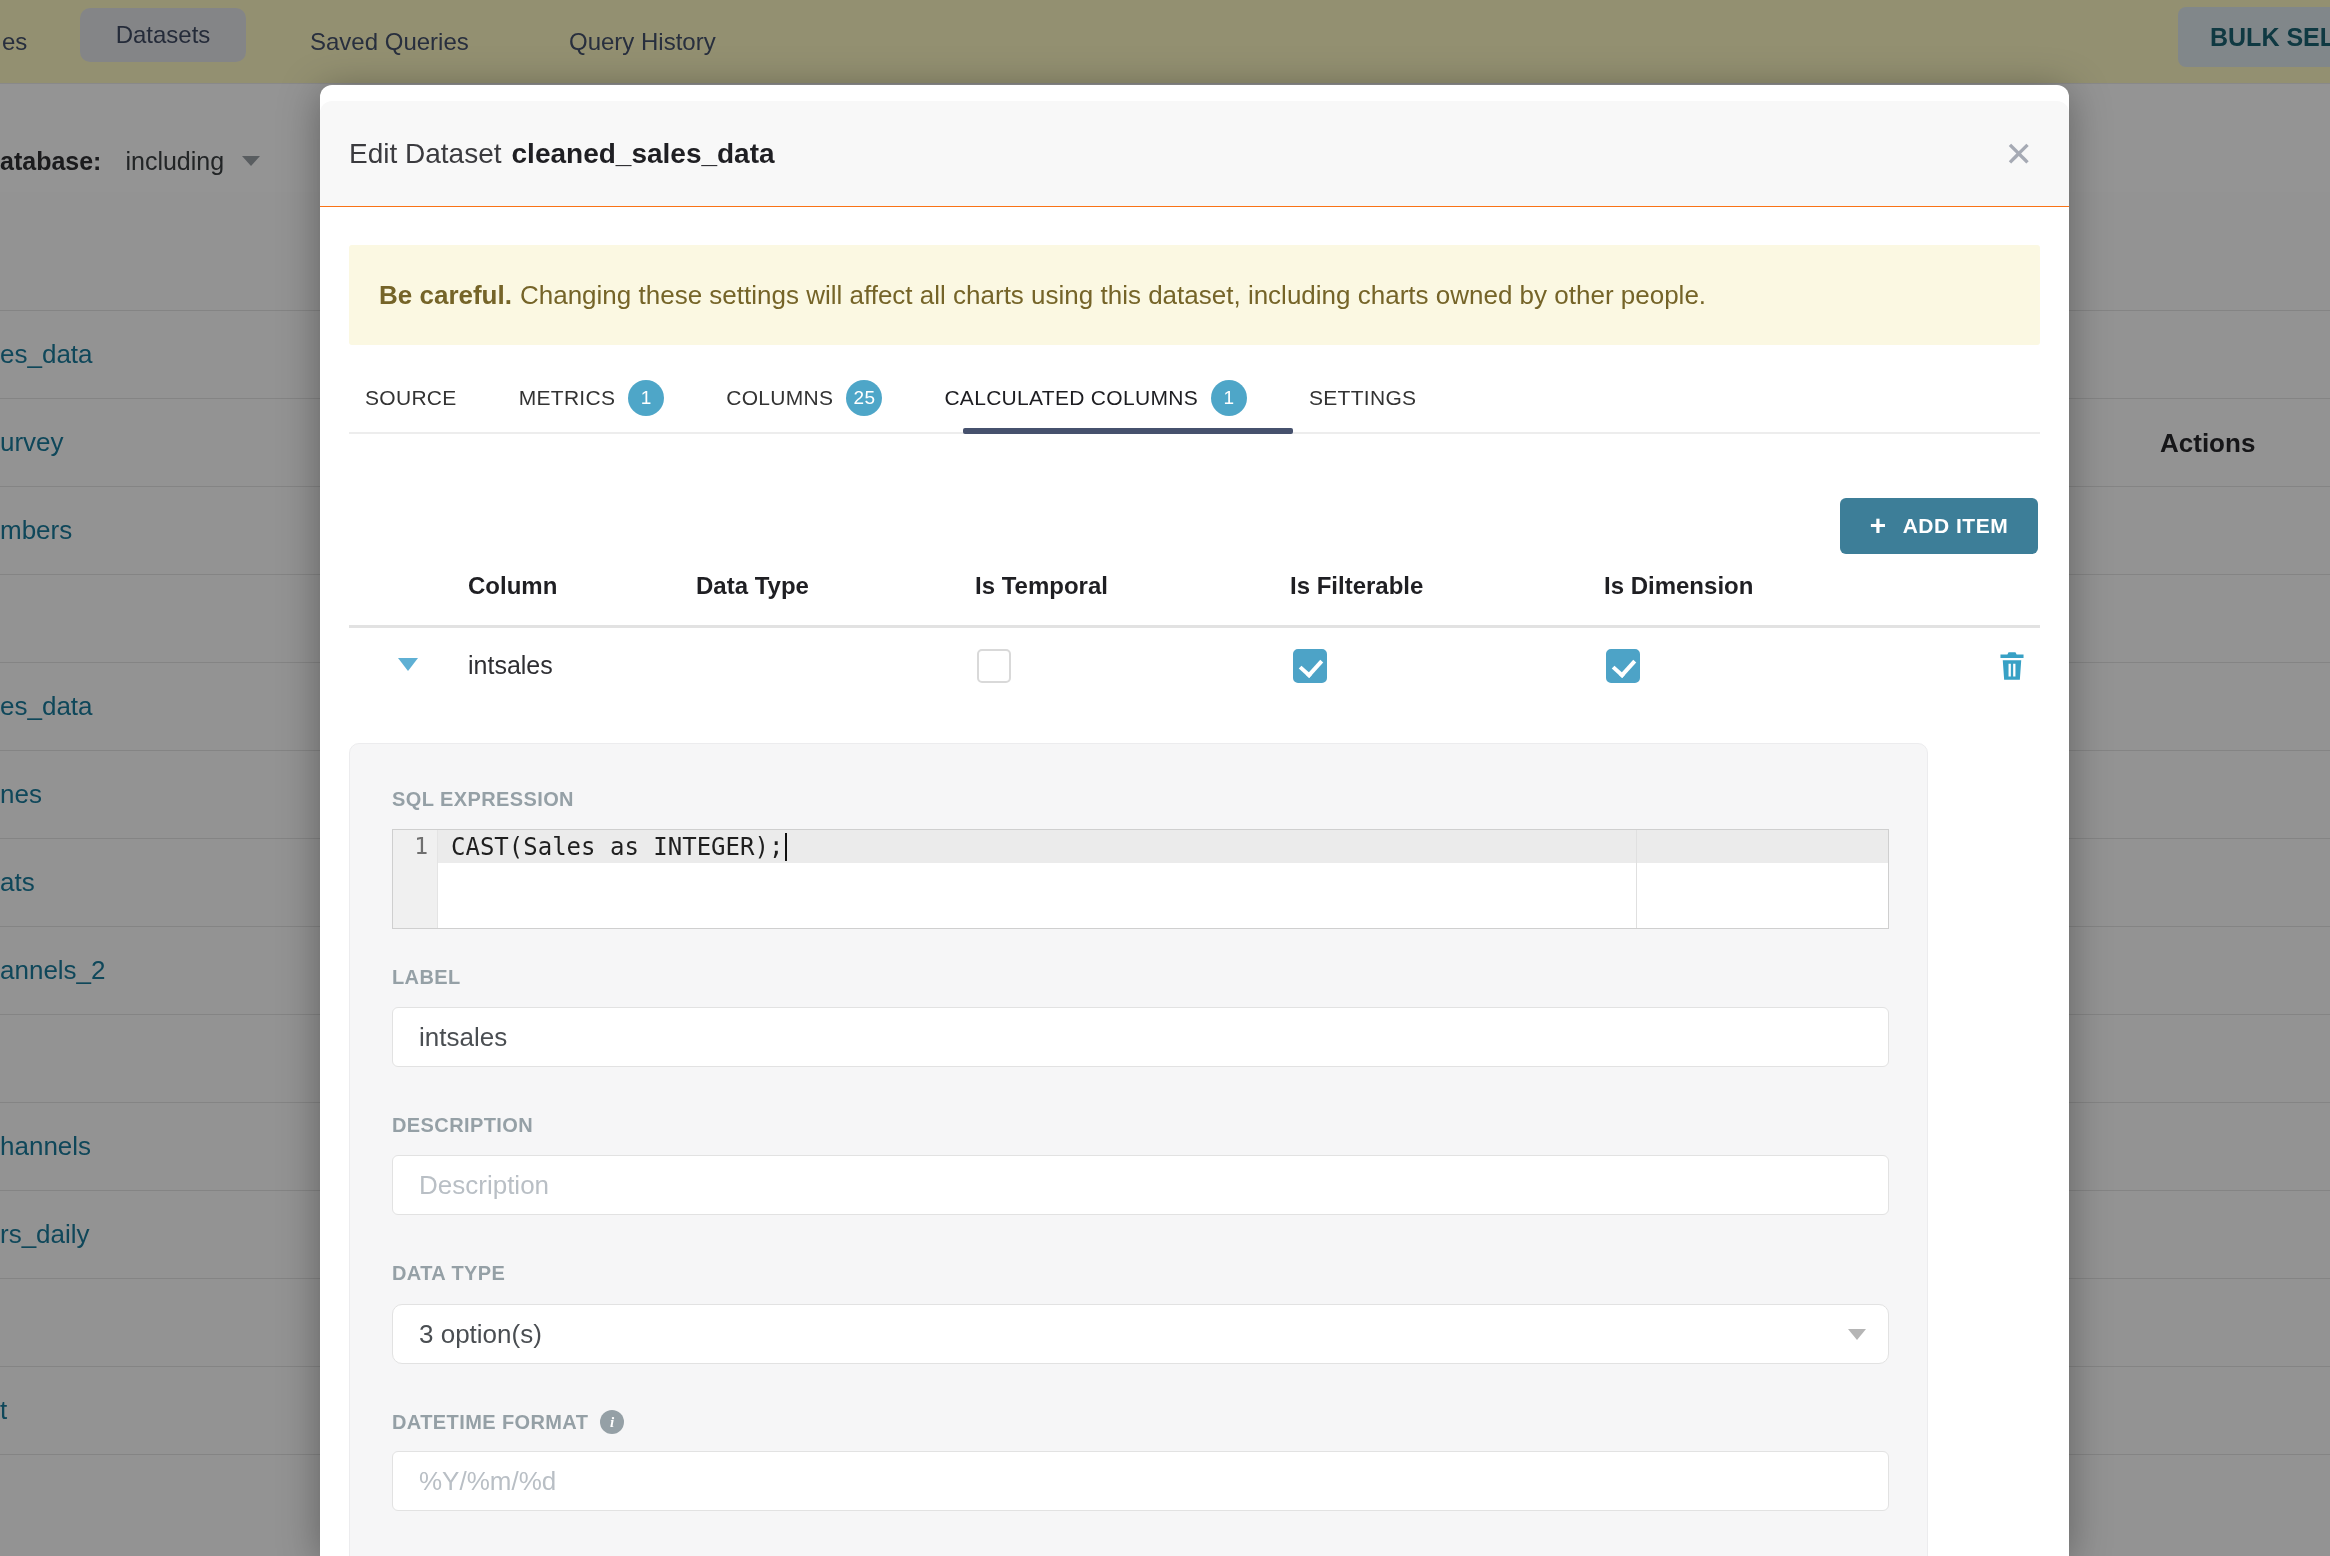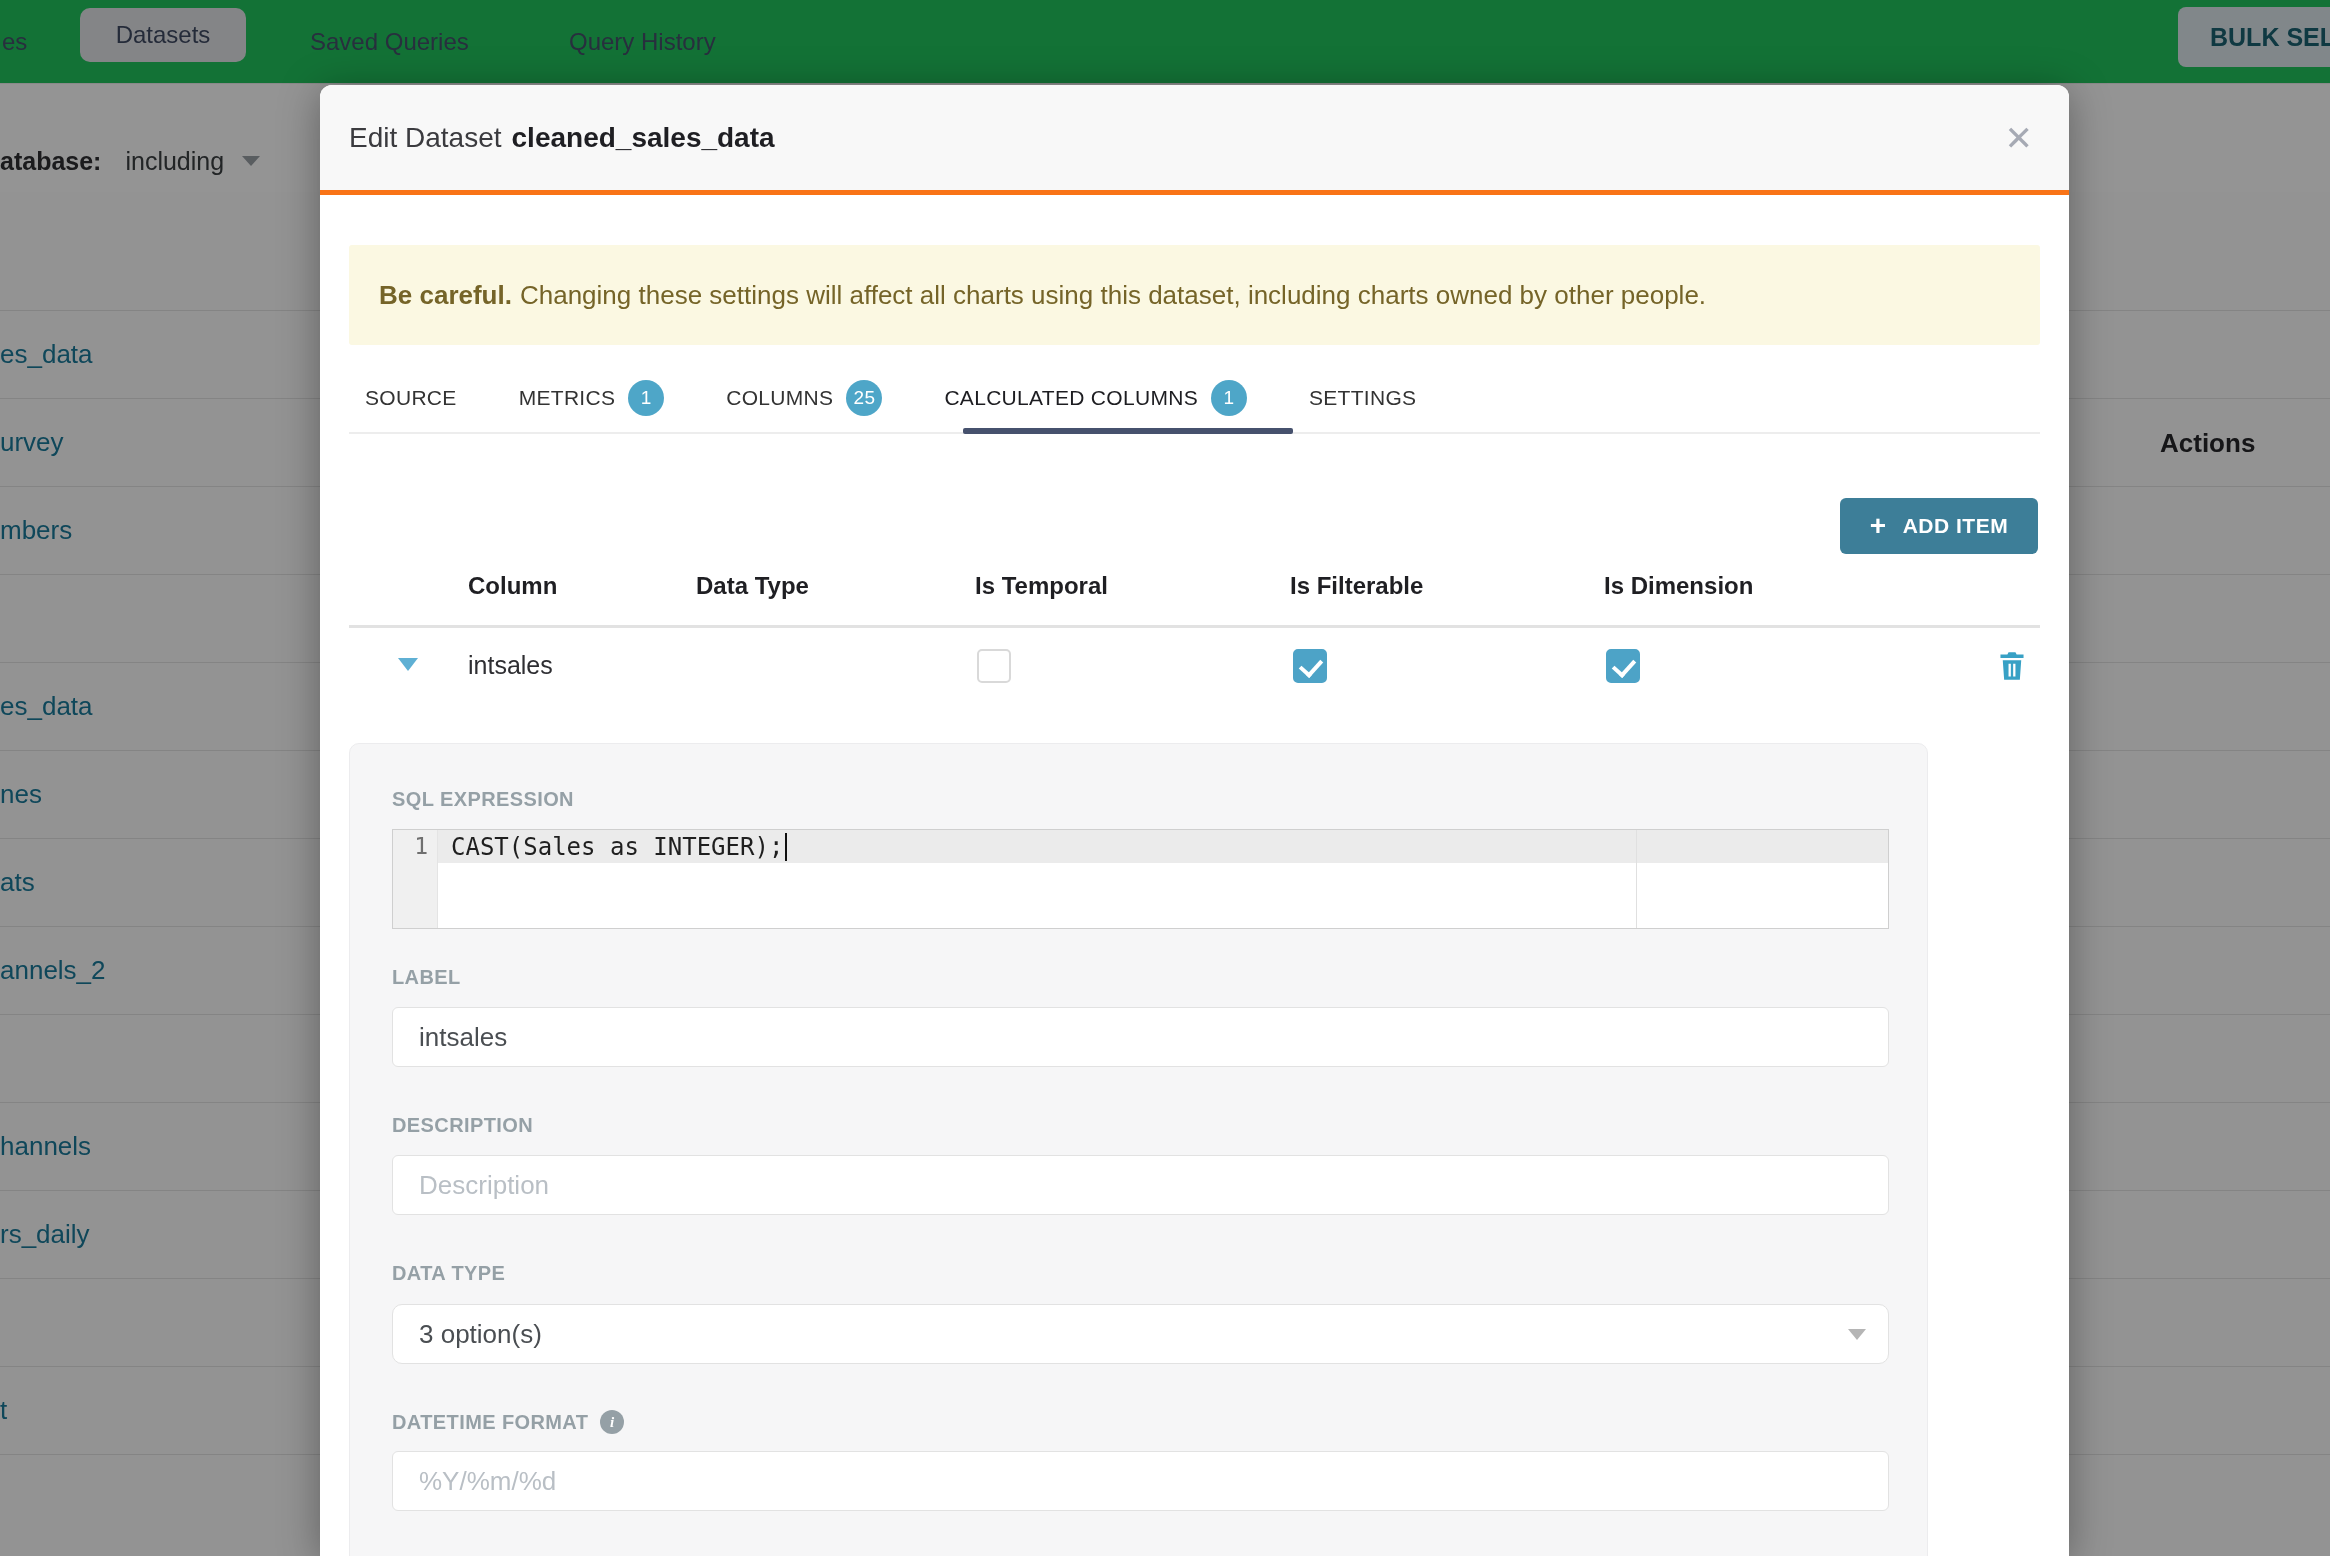--- a/index.html
+++ b/index.html
@@ -1,20 +1,20 @@
 <!DOCTYPE html>
 <html><head>
 <meta charset="utf-8">
 <style>
   html,body{margin:0;padding:0;background:#555;}
   .stage{position:relative;width:2330px;height:1556px;overflow:hidden;
          font-family:"Liberation Sans", sans-serif;background:#fff;}
   
   .bg{position:absolute;inset:0;background:#fff;}
-  .navbar{position:absolute;left:0;top:0;width:100%;height:83px;background:#22c55e;border-bottom:1px solid #ececec;}
+  .navbar{position:absolute;left:0;top:0;width:100%;height:83px;background:#fef9c3;border-bottom:1px solid #ececec;}
   .nav-frag{position:absolute;left:2px;top:0;height:83px;display:flex;align-items:center;font-size:24px;color:#45516b;}
   .nav-pill{position:absolute;left:80px;top:8px;width:166px;height:54px;background:#e4e6e9;border-radius:10px;
             display:flex;align-items:center;justify-content:center;font-size:24px;color:#3f4a63;}
   .nav-item{position:absolute;top:0;height:83px;display:flex;align-items:center;font-size:24px;color:#45516b;}
   .nav-saved{left:310px;}
   .nav-history{left:569px;}
   .bulk-btn{position:absolute;left:2178px;top:7px;width:240px;height:60px;background:#dfe9ee;border-radius:8px;
             display:flex;align-items:center;font-size:25px;font-weight:bold;color:#1a6272;padding-left:32px;box-sizing:border-box;}
   .filter-row{position:absolute;left:0;top:130px;height:62px;width:100%;display:flex;align-items:center;}
   .db-label{font-size:25px;font-weight:bold;color:#2f3033;}
@@ -23,22 +23,22 @@
               border-top:10px solid #9aa0a6;display:inline-block;margin-left:18px;}
   .bg-table{position:absolute;left:0;top:192px;width:100%;height:1364px;background:#fdfdfd;}
   .actions-head{position:absolute;left:2160px;top:236px;font-size:26px;font-weight:bold;color:#26262a;}
   .bg-divider{position:absolute;left:0;width:100%;height:1px;background:#e3e3e3;}
   .bg-link{position:absolute;left:0;transform:translateY(-50%);font-size:26px;color:#1a7b9b;}
   
   .backdrop{position:absolute;inset:0;background:rgba(0,0,0,0.42);}
   
   .modal{position:absolute;left:320px;top:85px;width:1749px;height:1471px;background:#fff;
          border-radius:12px 12px 0 0;box-shadow:0 6px 40px rgba(0,0,0,0.35);}
-  .modal-header{position:absolute;left:0;top:0;width:100%;height:105px;background:#f8f8f8;
-                border-bottom:5px solid #f97316;border-radius:12px 12px 0 0;}
+  .modal-header{position:absolute;left:0;top:16px;width:100%;height:105px;background:#f8f8f8;
+                border-bottom:1px solid #f97316;border-radius:12px 12px 0 0;}
   .modal-title{position:absolute;left:29px;top:0;height:105px;display:flex;align-items:center;
                font-size:28px;color:#3b3b3f;}
   .modal-title b{color:#1f1f23;margin-left:10px;}
   .close-x{position:absolute;right:36px;top:0;height:105px;display:flex;align-items:center;
            font-size:34px;color:#a6aab4;cursor:pointer;}
   .warning{position:absolute;left:29px;top:160px;width:1691px;height:100px;background:#fbf8e2;border-radius:3px;
            box-sizing:border-box;display:flex;align-items:center;padding:0 30px;font-size:26px;color:#756428;}
   .warning b{margin-right:8px;white-space:nowrap;}
   .tabs{position:absolute;left:29px;top:285px;height:56px;display:flex;align-items:center;column-gap:62px;margin-left:16px;}
   .tab{display:flex;align-items:center;font-size:21px;color:#333;letter-spacing:0.3px;cursor:pointer;}

